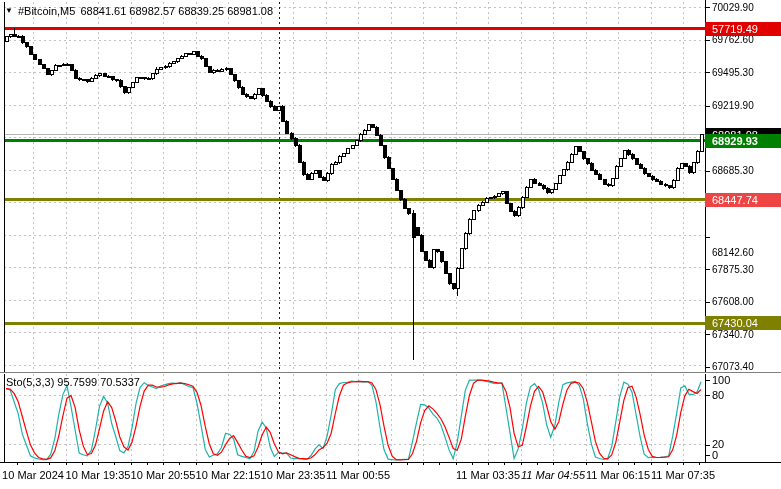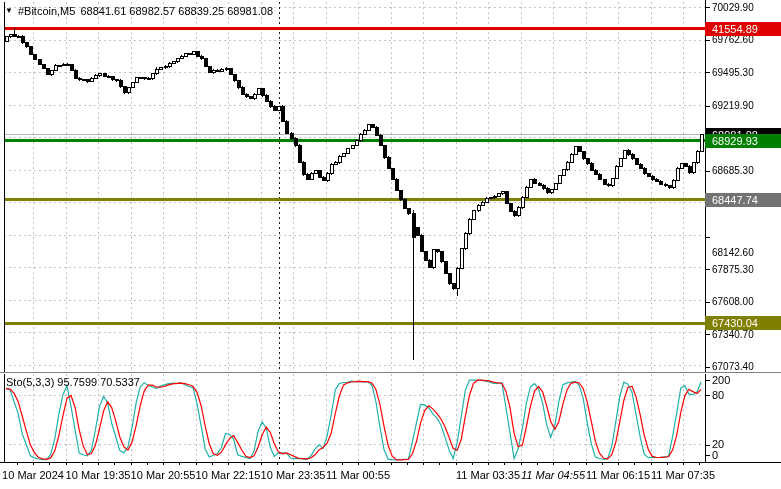--- a/index.html
+++ b/index.html
@@ -535,27 +535,27 @@
       <div class="axis-label" style="top: 33.2787px; text-align: center;">69762.60</div>
       <div class="axis-label" style="top: 65.7575px;">69495.30</div>
       <div class="axis-label" style="top: 99.2204px;">69219.90</div>
       <div class="axis-label" style="top: 164.178px;">68685.30</div>
       <div class="axis-label" style="top: 246px;">68142.60</div>
       <div class="axis-label" style="top: 262.598px;">67875.30</div>
       <div class="axis-label" style="top: 295.077px;">67608.00</div>
       <div class="axis-label" style="top: 327.556px;">67340.70</div>
       <div class="axis-label" style="top: 360.035px;">67073.40</div>
       <div class="price-badge" style="top: 127.739px; background: rgb(0, 0, 0); color: rgb(255, 255, 255);">68981.08</div>
-      <div class="price-badge" style="top: 21.5284px; background: rgb(224, 0, 0); color: rgb(255, 255, 255);">41554.89</div>
-      <div class="price-badge" style="top: 133.954px; background: rgb(0, 128, 0); color: rgb(255, 255, 255);">68929.93</div>
-      <div class="price-badge" style="top: 192.543px; background: #737373; color: rgb(255, 255, 255);">68447.74</div>
+      <div class="price-badge" style="top: 21.5284px; background: rgb(224, 0, 0); color: rgb(255, 255, 255);">57719.49</div>
+      <div class="price-badge" style="top: 133.954px; background: rgb(0, 128, 0); color: rgb(255, 255, 255); font-weight: bold;">68929.93</div>
+      <div class="price-badge" style="top: 192.543px; background: #ef4444; color: rgb(255, 255, 255);">68447.74</div>
       <div class="price-badge" style="top: 316.2px; background: rgb(128, 128, 0); color: rgb(255, 255, 255);">67430.04</div>
     </div>
   <div id="sto-axis">
-      <div class="sto-axis-label" style="top: 373.5px;">200</div>
+      <div class="sto-axis-label" style="top: 373.5px;">100</div>
       <div class="sto-axis-label" style="top: 388.9px;">80</div>
       <div class="sto-axis-label" style="top: 438.1px;">20</div>
       <div class="sto-axis-label" style="top: 448.5px;">0</div>
     </div>
   <div id="time-axis">
       <div class="time-label" style="left: 33px;">10 Mar 2024</div>
       <div class="time-label" style="left: 98px;">10 Mar 19:35</div>
       <div class="time-label" style="left: 163px;">10 Mar 20:55</div>
       <div class="time-label" style="left: 228px;">10 Mar 22:15</div>
       <div class="time-label" style="left: 293px;">10 Mar 23:35</div>

